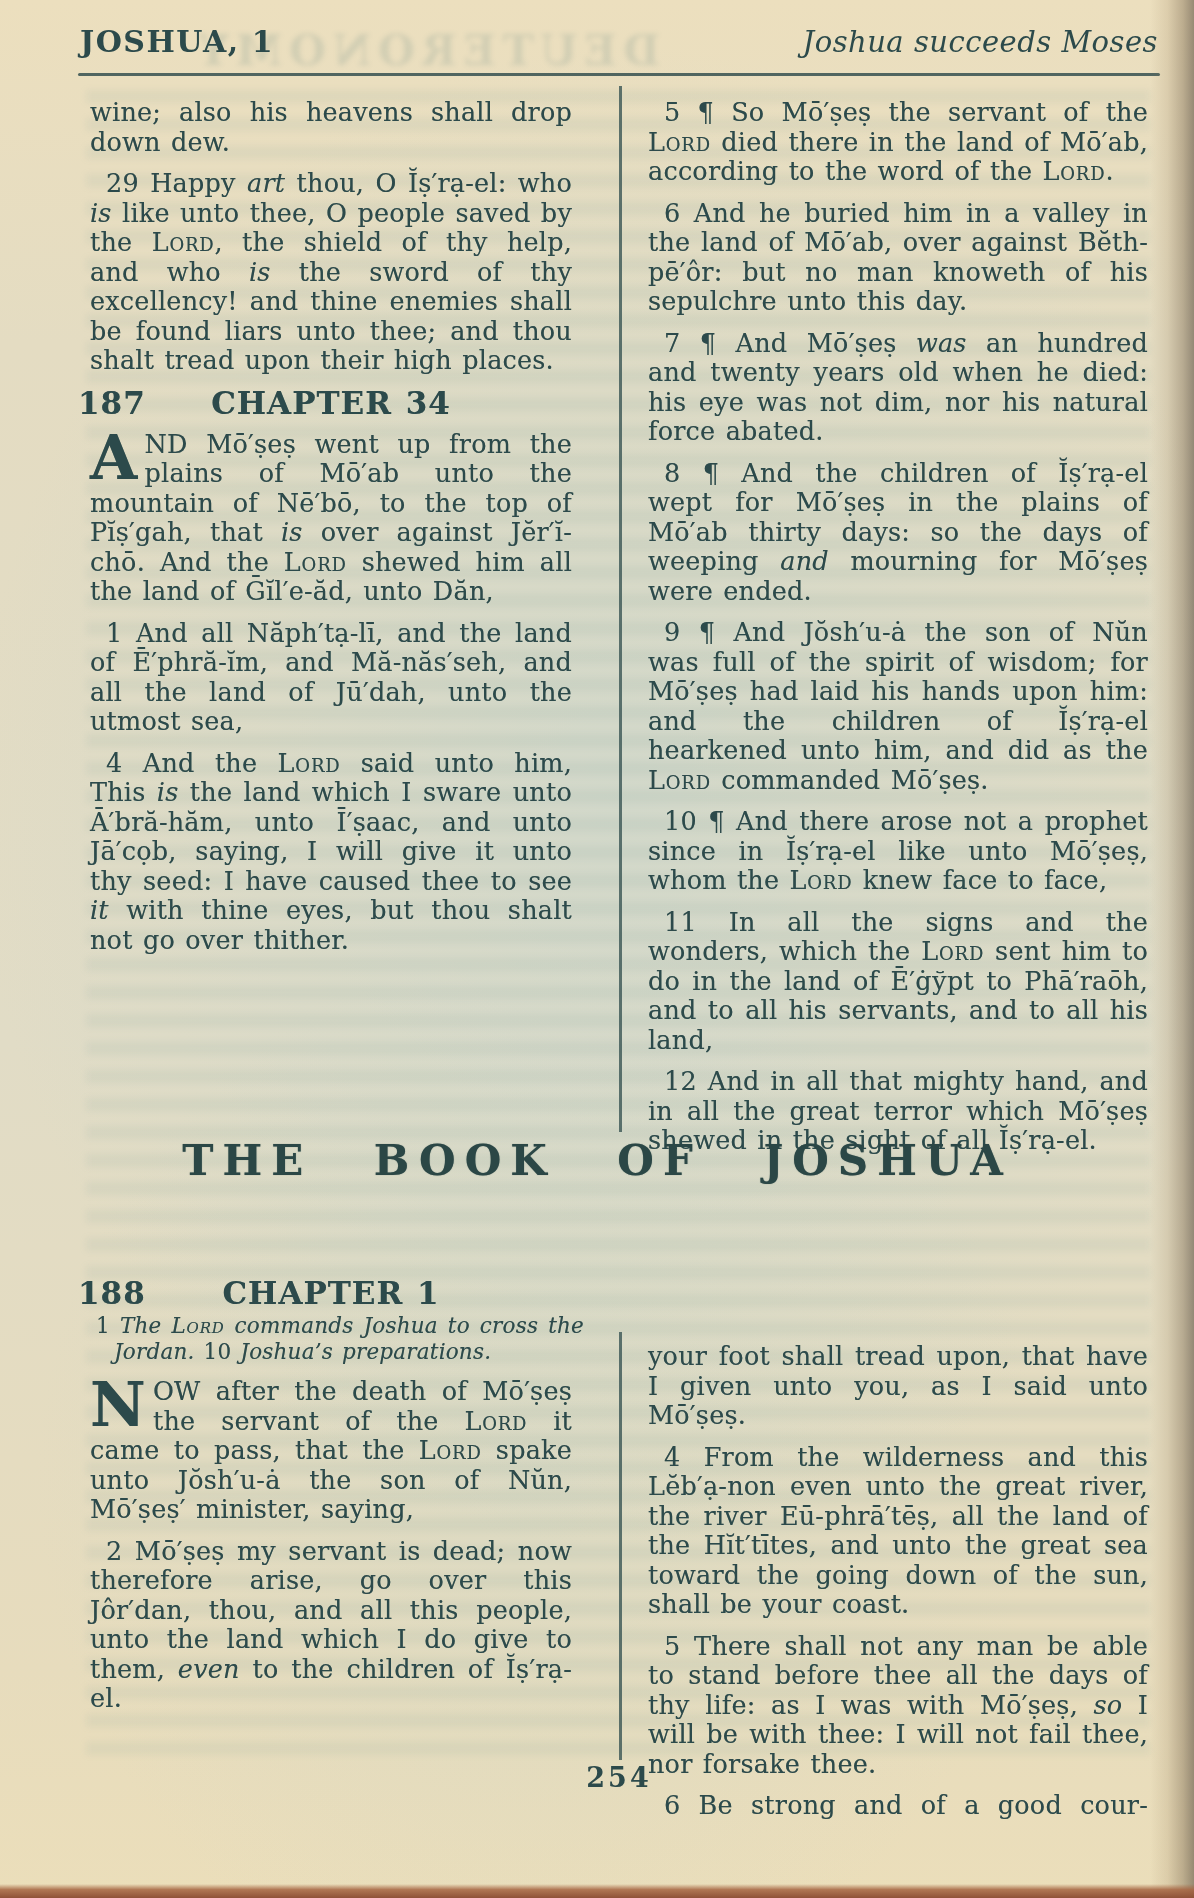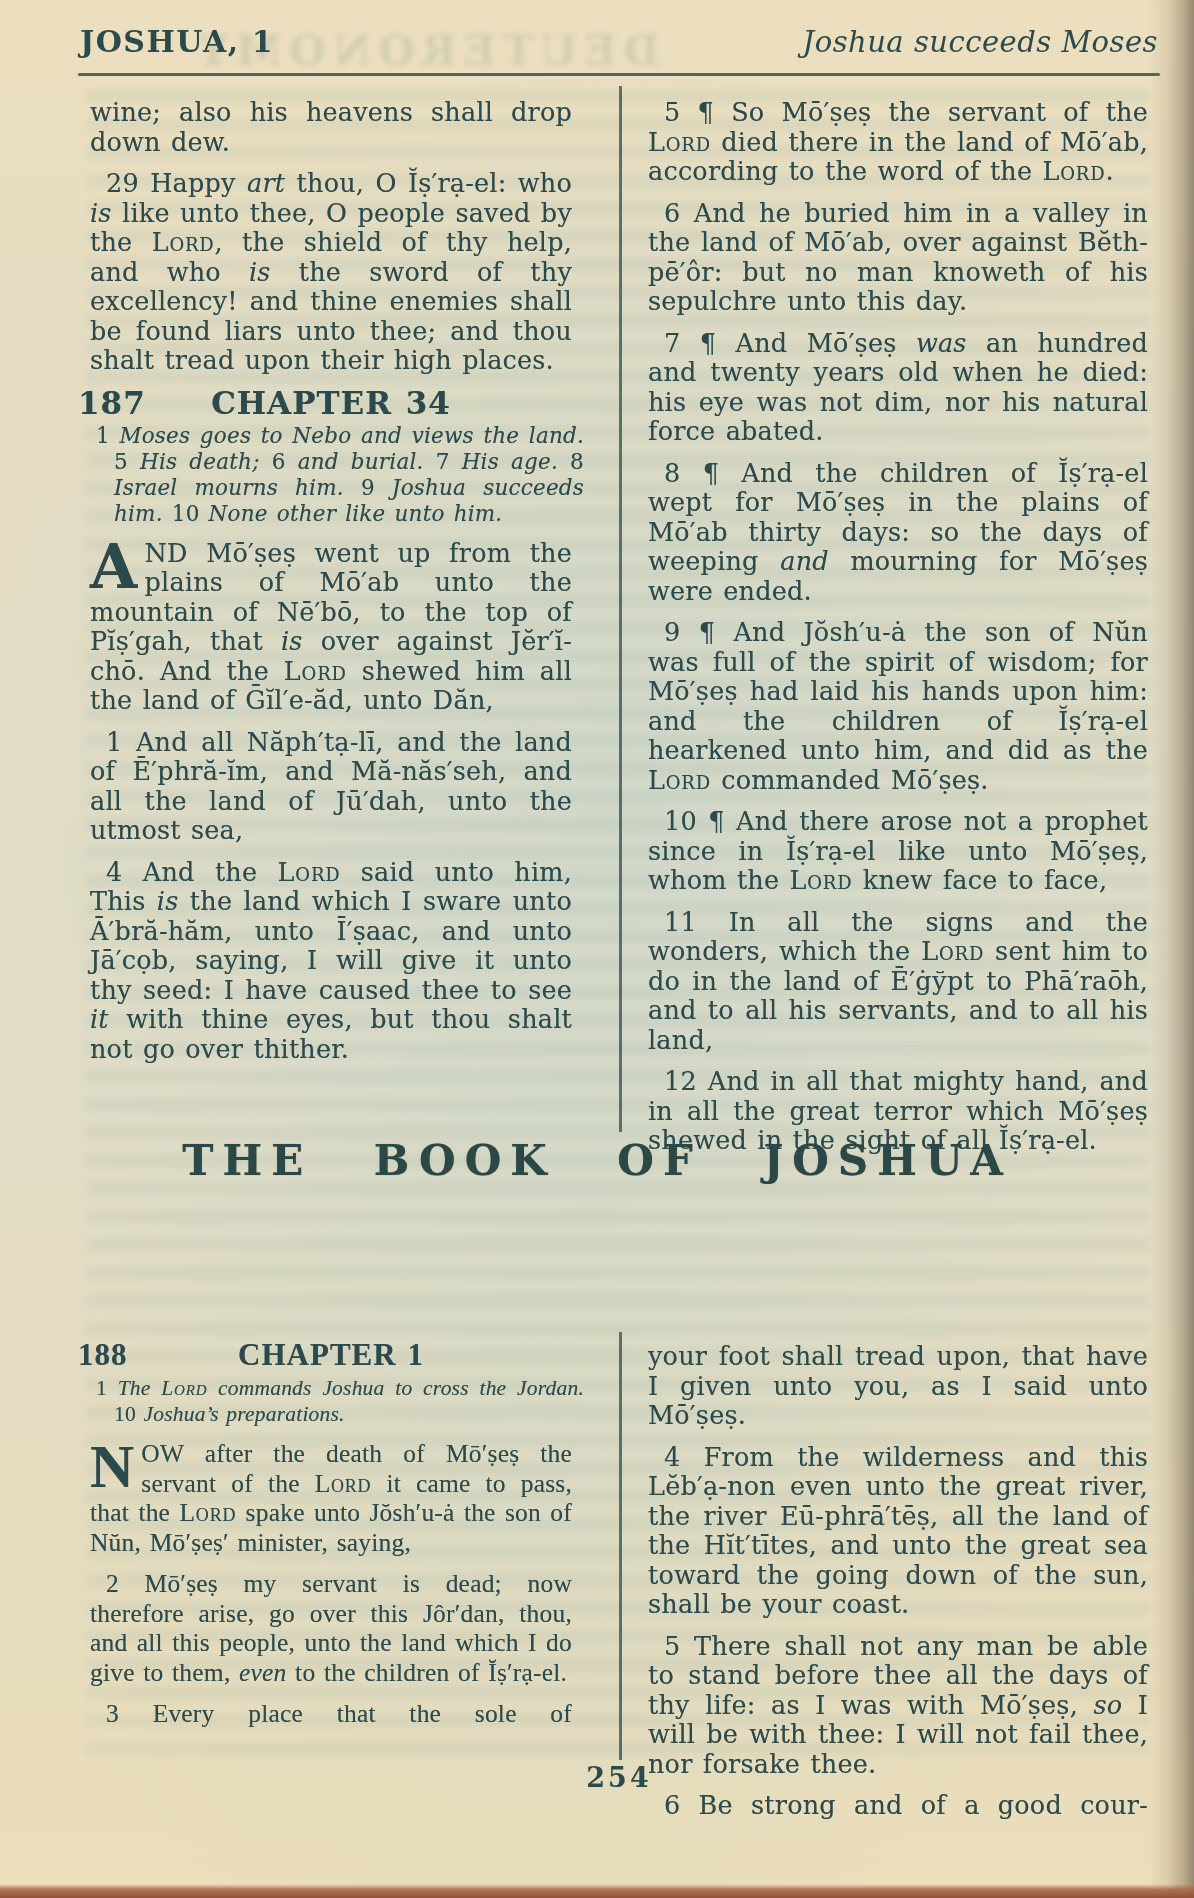--- a/index.html
+++ b/index.html
@@ -33,21 +33,21 @@
 
   .divider { position:absolute; left:619px; width:3px; background:#3a5554; opacity:.8; }
   #divider-top    { top:86px;  height:1046px; }
   #divider-bottom { top:1332px; height:428px; }
 
   .col { position:absolute; text-align:justify; font-size:25.5px; line-height:29.5px;
          letter-spacing:0.2px; word-spacing:2px;
          text-shadow:0 0 0.6px rgba(44,74,75,0.45); }
   #col-34-left  { top:86px;   left:78px;  width:506px; }
   #col-34-right { top:86px;   left:636px; width:524px; }
-  #col-1-left   { top:1330px; left:78px;  width:506px;font-family:Liberation Serif, serif; }
+  #col-1-left   { top:1268px; left:78px;  width:506px; }
   #col-1-right  { top:1330px; left:636px; width:524px; }
 
   .verse { margin:12px; }
   .indent { text-indent:16px; }
   .cont { text-indent:0; }
   .cut { text-align-last:justify; }
   .sc { font-variant:small-caps; letter-spacing:0.8px; }
   .summary { margin:5px 0 4px; padding-left:36px; text-indent:-18px;
              font-size:21.5px; line-height:26px; }
   .chap-head { position:relative; margin:10px 0 4px; font-size:31px; font-weight:bold;
@@ -83,21 +83,20 @@
   </div>
   <div class="head-rule"></div>
 
   <div class="divider" id="divider-top"></div>
   <div class="divider" id="divider-bottom"></div>
 
   <div class="col" id="col-34-left">
       <p class="verse cont">wine; also his heavens shall drop down dew.</p>
       <p class="verse indent">29 Happy <i>art</i> thou, O Ĭṣ′rạ-el: who <i>is</i> like unto thee, O people saved by the <span class="sc">Lord</span>, the shield of thy help, and who <i>is</i> the sword of thy excellency! and thine enemies shall be found liars unto thee; and thou shalt tread upon their high places.</p>
       <div class="chap-head"><span class="chap-num">187</span><span class="chap-title">CHAPTER 34</span></div>
-      <p class="summary">1 <i>Moses goes to Nebo and views the land.</i> 5 <i>His death;</i> 6 <i>and burial.</i> 7 <i>His age.</i> 8 <i>Israel mourns him.</i> 9 <i>Joshua succeeds him.</i> 10 <i>None other like unto him.</i></p>
       <p class="verse drop"><span class="dropcap">A</span>ND Mō′ṣeṣ went up from the plains of Mō′ab unto the mountain of Nē′bō, to the top of Pĭṣ′gah, that <i>is</i> over against Jĕr′ĭ-chō. And the <span class="sc">Lord</span> shewed him all the land of Ḡĭl′e-ăd, unto Dăn,</p>
       <p class="verse indent">1 And all Năph′tạ-lī, and the land of Ē′phră-ĭm, and Mă-năs′seh, and all the land of Jū′dah, unto the utmost sea,</p>
       <p class="verse indent">4 And the <span class="sc">Lord</span> said unto him, This <i>is</i> the land which I sware unto Ā′bră-hăm, unto Ī′ṣaac, and unto Jā′cọb, saying, I will give it unto thy seed: I have caused thee to see <i>it</i> with thine eyes, but thou shalt not go over thither.</p>
     </div>
 
   <div class="col" id="col-34-right">
       <p class="verse indent">5 ¶ So Mō′ṣeṣ the servant of the <span class="sc">Lord</span> died there in the land of Mō′ab, according to the word of the <span class="sc">Lord</span>.</p>
       <p class="verse indent">6 And he buried him in a valley in the land of Mō′ab, over against Bĕth-pē′ôr: but no man knoweth of his sepulchre unto this day.</p>
       <p class="verse indent">7 ¶ And Mō′ṣeṣ <i>was</i> an hundred and twenty years old when he died: his eye was not dim, nor his natural force abated.</p>
       <p class="verse indent">8 ¶ And the children of Ĭṣ′rạ-el wept for Mō′ṣeṣ in the plains of Mō′ab thirty days: so the days of weeping <i>and</i> mourning for Mō′ṣeṣ were ended.</p>
@@ -107,21 +106,20 @@
       <p class="verse indent">12 And in all that mighty hand, and in all the great terror which Mō′ṣeṣ shewed in the sight of all Ĭṣ′rạ-el.</p>
     </div>
 
   <div class="book-title">THE BOOK OF JOSHUA</div>
 
   <div class="col" id="col-1-left">
       <div class="chap-head"><span class="chap-num">188</span><span class="chap-title">CHAPTER 1</span></div>
       <p class="summary">1 <i>The <span class="sc">Lord</span> commands Joshua to cross the Jordan.</i> 10 <i>Joshua’s preparations.</i></p>
       <p class="verse drop"><span class="dropcap">N</span>OW after the death of Mō′ṣeṣ the servant of the <span class="sc">Lord</span> it came to pass, that the <span class="sc">Lord</span> spake unto Jŏsh′u-ȧ the son of Nŭn, Mō′ṣeṣ′ minister, saying,</p>
       <p class="verse indent">2 Mō′ṣeṣ my servant is dead; now therefore arise, go over this Jôr′dan, thou, and all this people, unto the land which I do give to them, <i>even</i> to the children of Ĭṣ′rạ-el.</p>
-      <p class="verse indent cut">3 Every place that the sole of</p>
     </div>
 
   <div class="col" id="col-1-right">
       <p class="verse cont">your foot shall tread upon, that have I given unto you, as I said unto Mō′ṣeṣ.</p>
       <p class="verse indent">4 From the wilderness and this Lĕb′ạ-non even unto the great river, the river Eū-phrā′tēṣ, all the land of the Hĭt′tītes, and unto the great sea toward the going down of the sun, shall be your coast.</p>
       <p class="verse indent">5 There shall not any man be able to stand before thee all the days of thy life: as I was with Mō′ṣeṣ, <i>so</i> I will be with thee: I will not fail thee, nor forsake thee.</p>
       <p class="verse indent cut">6 Be strong and of a good cour-</p>
     </div>
 
   <div class="page-number">254</div>

